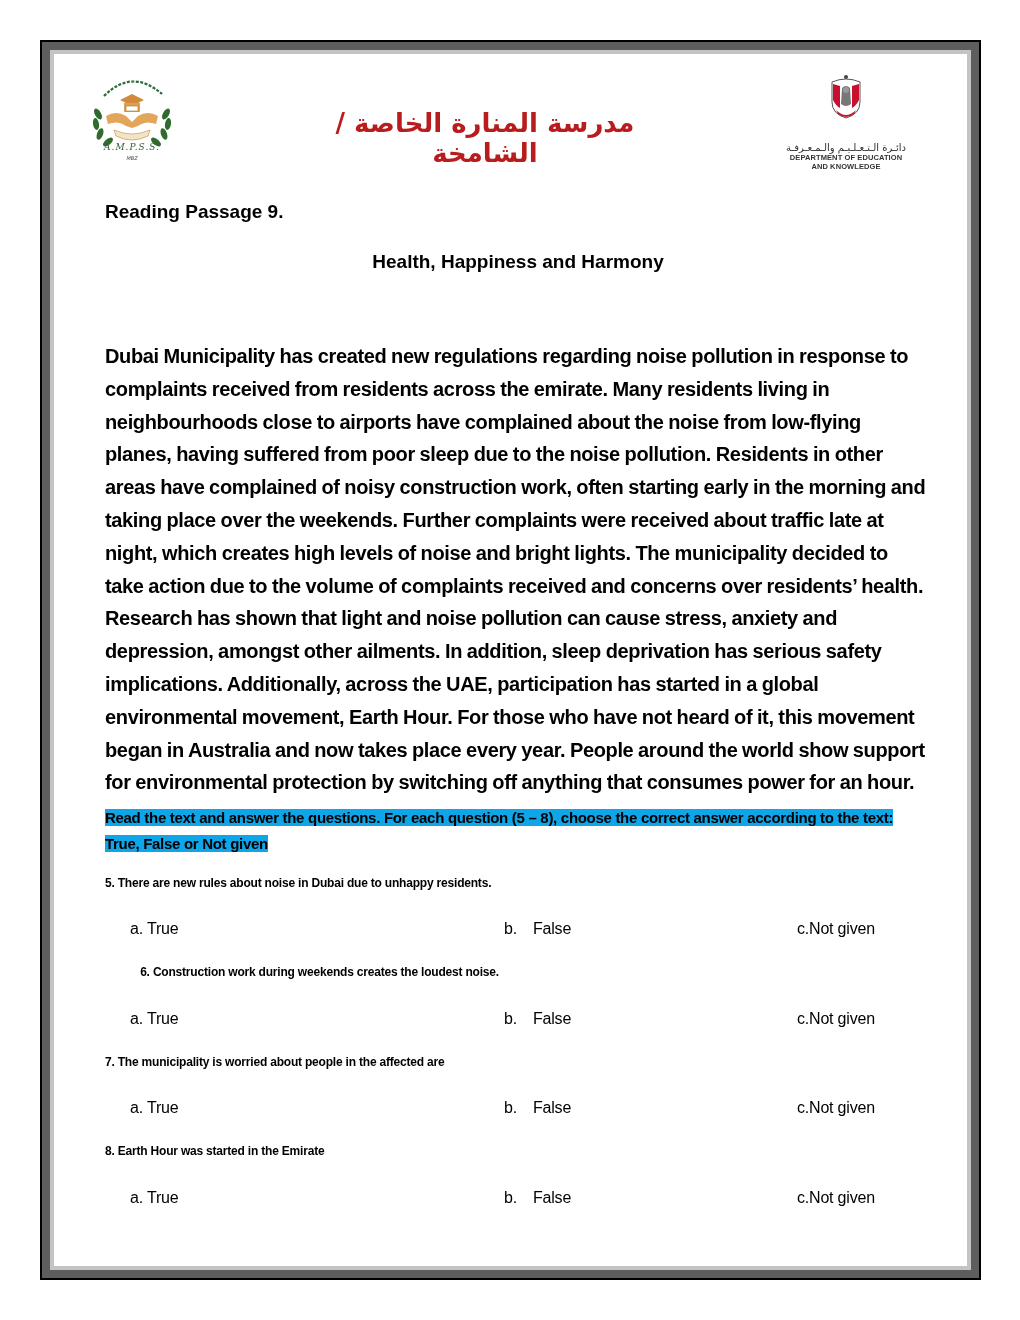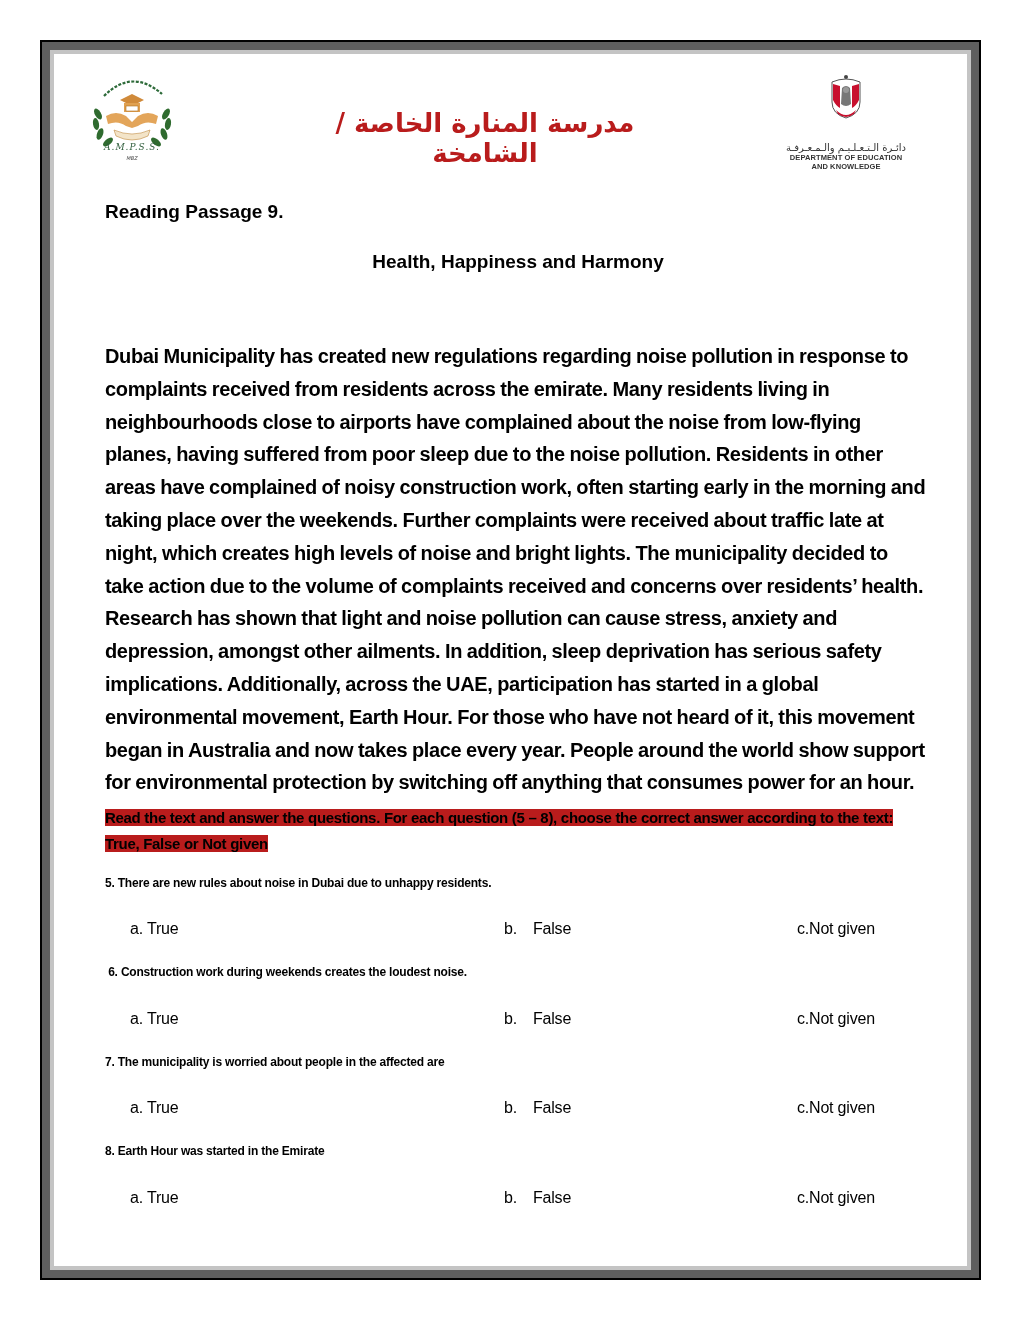--- a/index.html
+++ b/index.html
@@ -23,21 +23,21 @@
   .dept-ar { font-size: 10px; color: #333; direction: rtl; font-family: "DejaVu Sans", sans-serif; margin-top: 18px; line-height: 11px; }
   .dept-en { font-size: 7.5px; font-weight: bold; color: #333; line-height: 9px; letter-spacing: 0.1px; }
   .passage-label { position: absolute; left: 105px; top: 201px; font-size: 19px; font-weight: bold; }
   .passage-title { position: absolute; left: 0; top: 251px; width: 1036px; text-align: center; font-size: 19px; font-weight: bold; }
   .passage-body { position: absolute; left: 105px; top: 296px; width: 822px; font-size: 20px;
                   font-weight: bold; line-height: 32.8px; letter-spacing: -0.35px; word-spacing: -0.5px; margin-top: 44px; }
   .passage-body p { margin: 0; }
 
   .instruction { position: absolute; left: 105px; top: 805px; width: 820px; font-size: 15px;
                  font-weight: bold; line-height: 26px; letter-spacing: -0.3px; }
-  .instruction span { background: #b91c1c; }
+  .instruction span { background: #0ea5e9; }
 
   .question { position: absolute; left: 105px; font-size: 12px; font-weight: bold; letter-spacing: -0.2px; }
   .option { position: absolute; font-size: 16px; font-weight: normal; letter-spacing: -0.2px; }
   .opt-a { left: 130px; }
   .opt-b { left: 504px; }
   .opt-b .txt { margin-left: 16px; }
   .opt-c { left: 797px; }
   .opt-c .txt { }
 </style>
 </head>
@@ -108,21 +108,21 @@
   <span>a.</span>
   <span>True</span>
 </div>
 <div class="option opt-b" style="top:920px;">
   <span>b.</span><span class="txt">False</span>
 </div>
 <div class="option opt-c" style="top:920px;">
   <span>c.</span><span class="txt">Not given</span>
 </div>
 
-<div class="question" style="top:965px; white-space:pre;"> 6. Construction work during weekends creates the loudest noise.</div>
+<div class="question" style="top:965px; white-space:pre;margin-left:32px;"> 6. Construction work during weekends creates the loudest noise.</div>
 <div class="option opt-a" style="top:1010px;">
   <span>a.</span>
   <span>True</span>
 </div>
 <div class="option opt-b" style="top:1010px;">
   <span>b.</span><span class="txt">False</span>
 </div>
 <div class="option opt-c" style="top:1010px;">
   <span>c.</span><span class="txt">Not given</span>
 </div>

